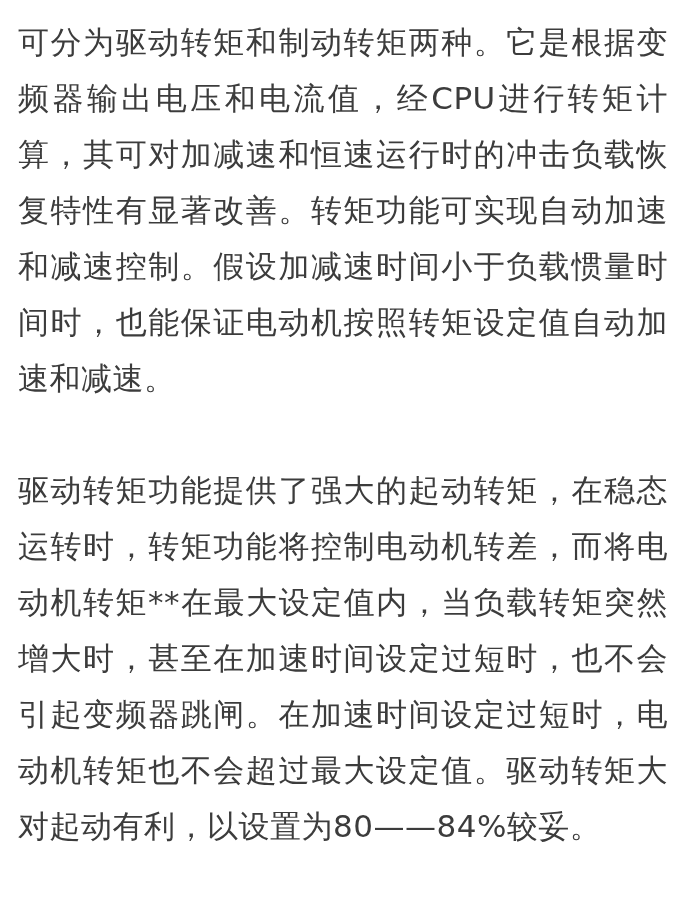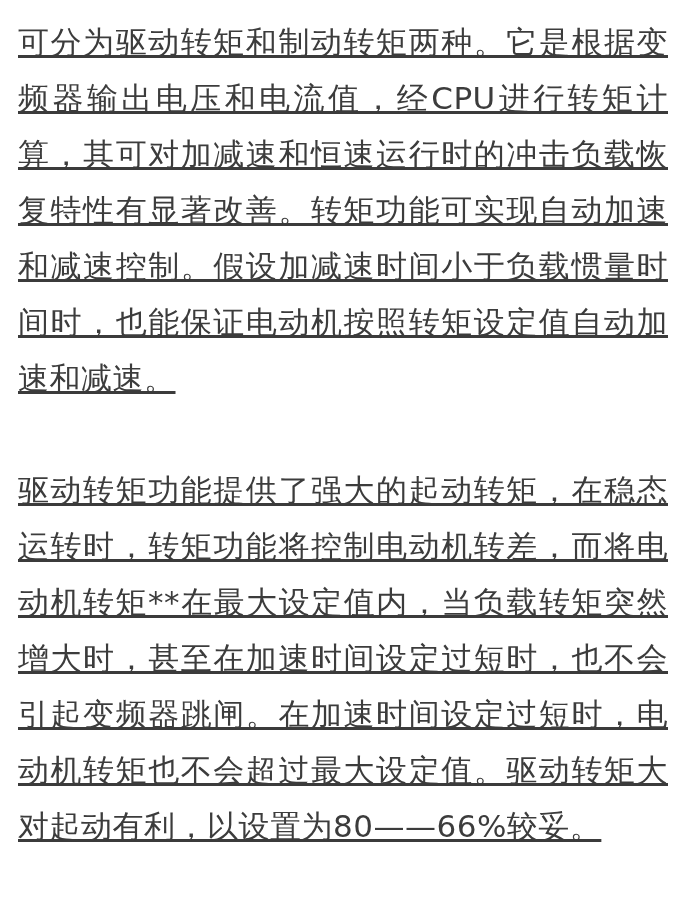--- a/index.html
+++ b/index.html
@@ -11,35 +11,34 @@
     width: 679px;
     height: 915px;
     font-family: "DejaVu Sans", "Liberation Sans", sans-serif;
     color: #3b3b3b;
     overflow: hidden;
   }
   .article {
     padding: 14px 11px 0 18px;
     box-sizing: border-box;
     width: 679px;
-    text-decoration: underline;
   }
   .para {
     font-size: 31px;
     line-height: 56px;
     letter-spacing: 0.5px;
     text-align: justify;
     text-justify: inter-ideograph;
     color: #3c3c3c;
     margin: 0;
     word-break: break-all;
   }
   .para + .para {
     margin-top: 56px;
   }
 </style>
 </head>
 <body>
 
 <div class="article">
   <p class="para">可分为驱动转矩和制动转矩两种。它是根据变频器输出电压和电流值，经CPU进行转矩计算，其可对加减速和恒速运行时的冲击负载恢复特性有显著改善。转矩功能可实现自动加速和减速控制。假设加减速时间小于负载惯量时间时，也能保证电动机按照转矩设定值自动加速和减速。</p>
-  <p class="para">驱动转矩功能提供了强大的起动转矩，在稳态运转时，转矩功能将控制电动机转差，而将电动机转矩**在最大设定值内，当负载转矩突然增大时，甚至在加速时间设定过短时，也不会引起变频器跳闸。在加速时间设定过短时，电动机转矩也不会超过最大设定值。驱动转矩大对起动有利，以设置为80——66%较妥。</p>
+  <p class="para">驱动转矩功能提供了强大的起动转矩，在稳态运转时，转矩功能将控制电动机转差，而将电动机转矩**在最大设定值内，当负载转矩突然增大时，甚至在加速时间设定过短时，也不会引起变频器跳闸。在加速时间设定过短时，电动机转矩也不会超过最大设定值。驱动转矩大对起动有利，以设置为80——84%较妥。</p>
 </div>
 
 </body></html>

